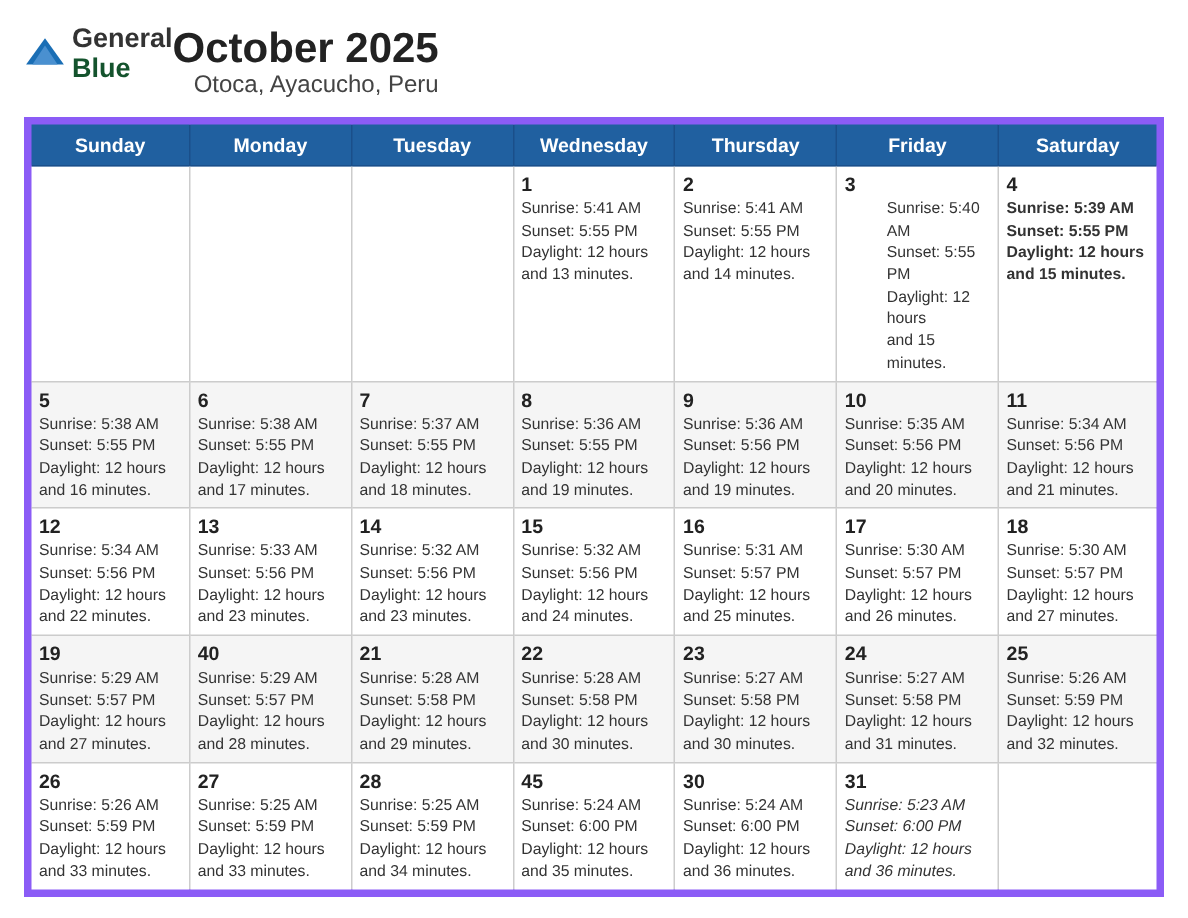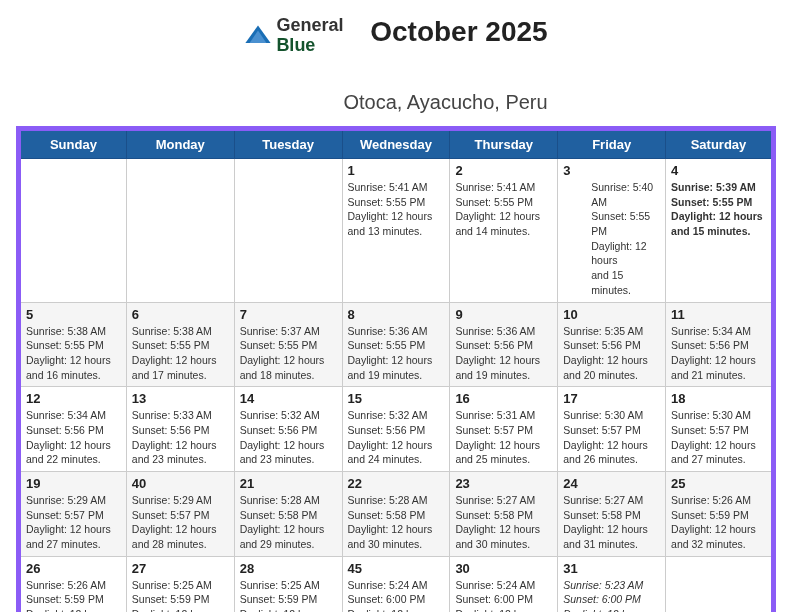--- a/index.html
+++ b/index.html
@@ -6,21 +6,21 @@
     body {
       font-family: Arial, sans-serif;
       background: #fff;
       width: 792px;
       min-height: 612px;
       padding: 16px;
     }
     .header {
       display: flex;
       align-items: flex-start;
-      justify-content: center;
+      justify-content: flex-start;
       margin-bottom: 12px;
     }
     .logo {
       display: flex;
       align-items: center;
       gap: 4px;
     }
     .logo-text {
       font-size: 18px;
       font-weight: bold;
@@ -34,23 +34,22 @@
     }
     .title-block {
       text-align: right;
     }
     .calendar-title {
       font-size: 28px;
       font-weight: bold;
       color: #222;
     }
     .calendar-subtitle {
-      font-size: 20px;
+      font-size: 16px;
       color: #444;
-      margin-top: 43px;
     }
     .calendar {
       width: 100%;
       border-collapse: collapse;
       border: 5px solid #8b5cf6;
     }
     .calendar th {
       background-color: #2060a0;
       color: #fff;
       text-align: center;

